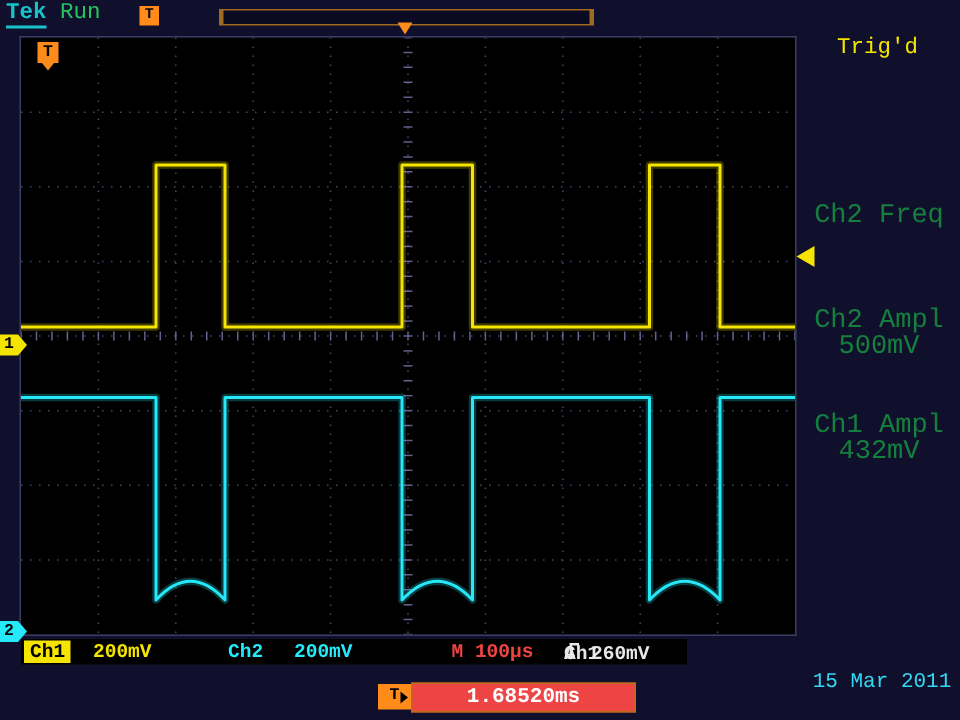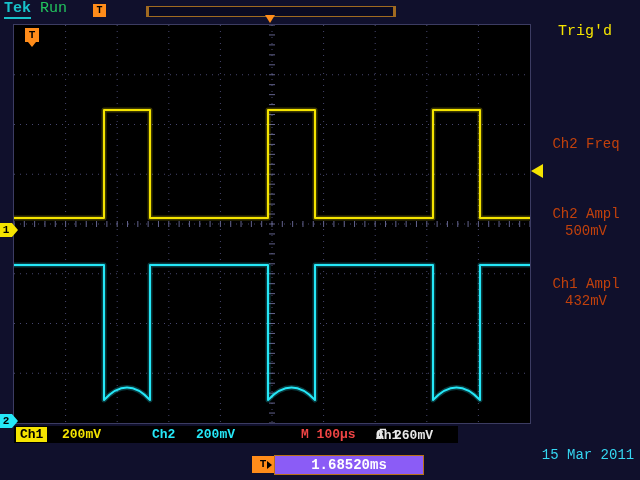--- a/index.html
+++ b/index.html
@@ -42,21 +42,21 @@
   .mark1::after{border-left:6px solid #f5e400;}
   .mark2{top:414px;background:#25e8f8;}
   .mark2::after{border-left:6px solid #25e8f8;}
 
   
   .level-arrow{position:absolute;left:531px;top:164px;width:0;height:0;
         border-top:7px solid transparent;border-bottom:7px solid transparent;
         border-right:12px solid #f5e400;}
 
   
-  .meas{position:absolute;left:534px;width:104px;color:#c2410c;font-size:14px;
+  .meas{position:absolute;left:534px;width:104px;color:#15803d;font-size:18px;
         text-align:center;line-height:17px;}
   .meas-1{top:136px;} .meas-2{top:206px;} .meas-3{top:276px;}
 
   
   .statusbar{position:absolute;left:14px;top:426px;width:444px;height:17px;background:#000;
              font-size:13px;font-weight:bold;}
   .statusbar span{position:absolute;top:1px;line-height:15px;white-space:nowrap;}
   .sb-ch1{left:2px;background:#f5e400;color:#000;padding:0 4px;}
   .sb-ch1v{left:48px;color:#f5e400;}
   .sb-ch2{left:138px;color:#25e8f8;}
@@ -65,21 +65,21 @@
   .sb-trig{left:362px;color:#e8e8e8;}
   .sb-trig .part{margin-right:7px;}
   .slope-icon{display:inline-block;vertical-align:-1px;}
 
   
   .tpos-box{position:absolute;left:252px;top:456px;width:22px;height:17px;background:#ff8c1a;
             color:#000;font-size:11px;font-weight:bold;text-align:center;line-height:17px;}
   .tpos-arrow{position:absolute;left:15px;top:5px;width:0;height:0;
             border-top:4px solid transparent;border-bottom:4px solid transparent;
             border-left:5px solid #000;}
-  .tpos-val{position:absolute;left:274px;top:455px;width:148px;height:18px;background:#8b5cf6;
+  .tpos-val{position:absolute;left:274px;top:455px;width:148px;height:18px;background:#ef4444;
             border:1px solid #b87018;color:#ffffff;font-size:14px;font-weight:bold;
             text-align:center;line-height:18px;}
   .date{position:absolute;left:536px;top:447px;width:104px;color:#35d7f2;font-size:14px;text-align:center;}
   .time{position:absolute;left:536px;top:463px;width:104px;color:#35d7f2;font-size:14px;text-align:center;}
 </style>
 </head>
 <body>
 
 <div class="scope">
 

